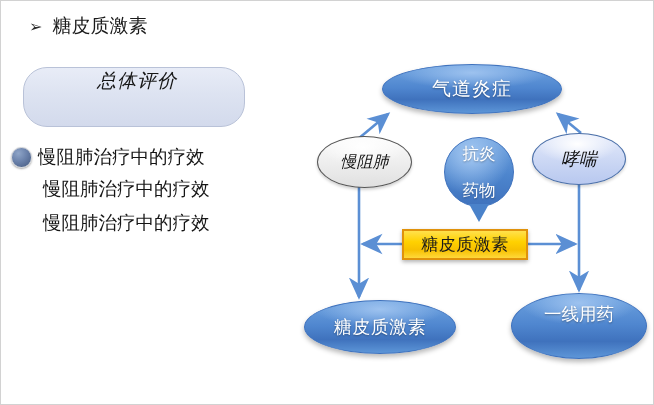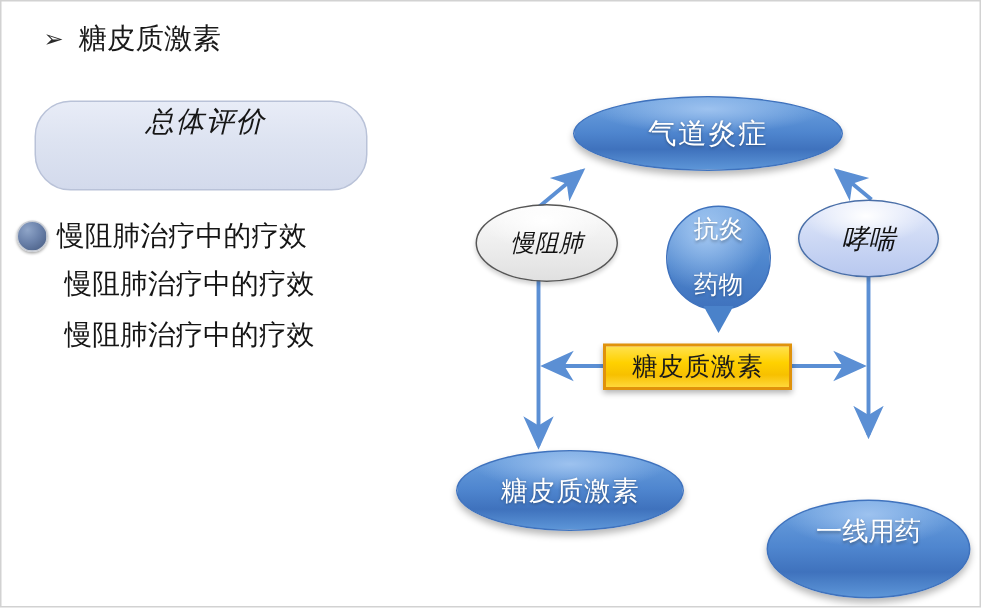--- a/index.html
+++ b/index.html
@@ -204,21 +204,20 @@
 
   .n-first{
     left:226px; top:240px;
     width:136px; height:66px;
     border-radius:50%;
     background:
       radial-gradient(ellipse 70% 55% at 50% 14%,#9dc2ef 0%,rgba(157,194,239,0) 62%),
       linear-gradient(180deg,#6ea3e0 0%,#4f86cf 48%,#3f72bd 74%,#5d96d8 100%);
     border:1px solid #3f72bd;
     box-shadow:0 3px 5px rgba(0,0,0,.28);
-    margin-top:40px;
   }
   .n-first span{color:#ffffff;font-size:17.5px;line-height:1.25;
     text-shadow:0 1px 2px rgba(0,0,0,.35);}
 </style>
 </head>
 <body>
 
 <div id="page">
 
   <div class="hdr">

